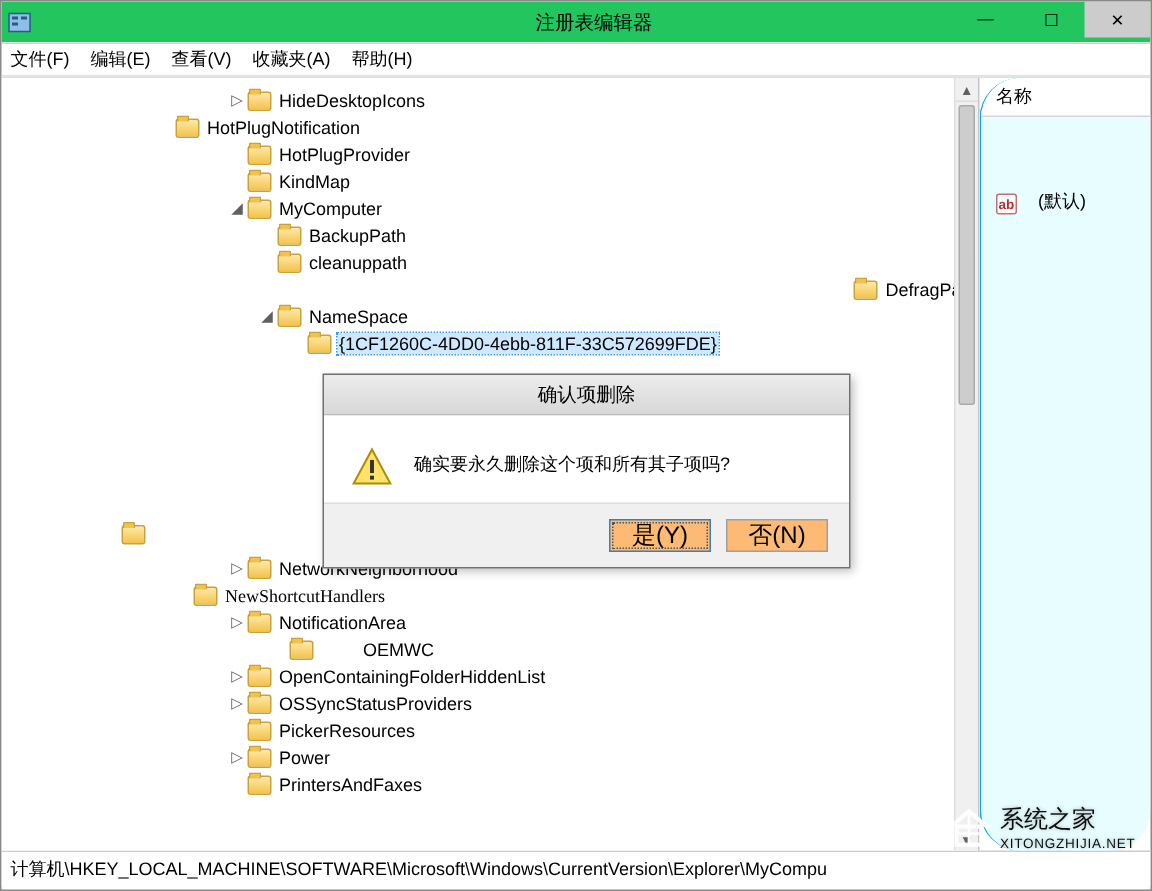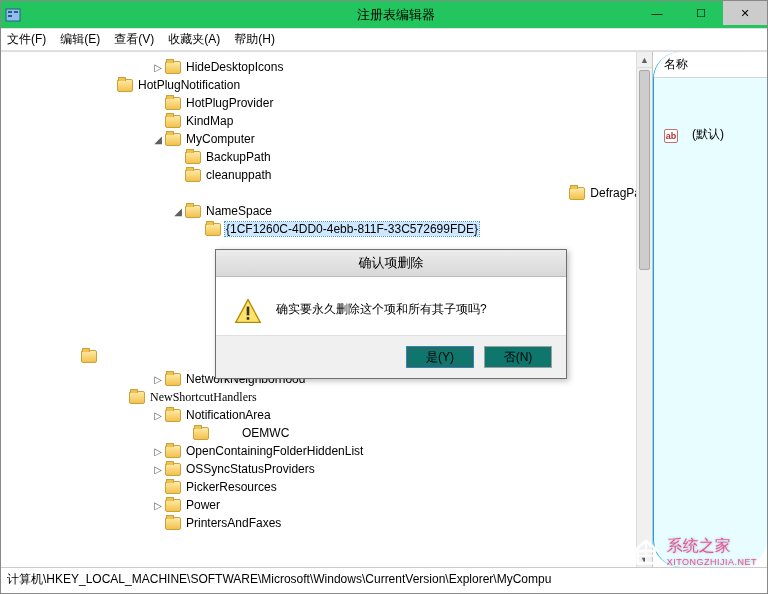--- a/index.html
+++ b/index.html
@@ -25,23 +25,23 @@
 .folder::before { content: ""; position: absolute; top: -3px; left: 0; width: 6px; height: 3px; background: #f3c24d; border: 1px solid #c9a23c; border-bottom: none; border-radius: 1px 1px 0 0; }
 .sel { background: #cde8ff; outline: 1px dotted #3399ff; padding: 0 2px; }
 .node-label { padding: 0 1px; }
 .statusbar { height: 24px; border-top: 1px solid #ccc; padding: 3px 6px; font-size: 12px; white-space: nowrap; overflow: hidden; background: #fff; }
 .dialog { position: absolute; top: 248px; left: 214px; width: 352px; background: #f0f0f0; border: 1px solid #707070; box-shadow: 2px 2px 6px rgba(0,0,0,.25); }
 .dlg-title { background: linear-gradient(#ececec,#d8d8d8); text-align: center; padding: 4px 0; font-size: 13px; border-bottom: 1px solid #bbb; }
 .dlg-body { display: flex; padding: 20px 18px 10px 18px; gap: 14px; align-items: flex-start; background: #fff; }
 .warn-icon { width: 28px; height: 28px; }
 .dlg-msg { font-size: 12px; padding-top: 4px; }
 .dlg-btns { display: flex; justify-content: flex-end; gap: 10px; padding: 10px 14px; background: #f0f0f0; border-top: 1px solid #dfdfdf; }
-.dlg-btn { min-width: 68px; height: 22px; background: #0f766e; border: 1px solid #9f9f9f; font-size: 12px; cursor: pointer; }
+.dlg-btn { min-width: 68px; height: 22px; background: #fdba74; border: 1px solid #9f9f9f; font-size: 16px; cursor: pointer; }
 .dlg-btn:focus, .dlg-btn.default { outline: 1px dotted #555; outline-offset: -3px; border-color: #3c7fb1; }
-.watermark { position: absolute; right: 10px; bottom: 26px; color: #ec4899; font-size: 16px; display: flex; align-items: center; gap: 6px; opacity: .95; text-shadow: 0 0 3px rgba(0,0,0,.3); pointer-events:none; }
+.watermark { position: absolute; right: 10px; bottom: 26px; color: #000000; font-size: 16px; display: flex; align-items: center; gap: 6px; opacity: .95; text-shadow: 0 0 3px rgba(0,0,0,.3); pointer-events:none; }
 .watermark .house { width: 30px; height: 26px; }
 .scrollbar-v { position:absolute; right:0; top:0; bottom:0; width:16px; background:#f0f0f0; border-left:1px solid #ddd; }
 .scrollbar-v .thumb { position:absolute; left:2px; right:2px; top:18px; height:200px; background:#cdcdcd; border:1px solid #aaa; border-radius:2px; }
 .scrollbar-v .arrow { position:absolute; left:0; right:0; height:16px; display:flex; align-items:center; justify-content:center; font-size:9px; color:#606060; background:#f0f0f0; }
 .scrollbar-v .arrow.up { top:0; border-bottom:1px solid #ddd; }
 .scrollbar-v .arrow.dn { bottom:0; border-top:1px solid #ddd; }
 .wm-center { position:absolute; left:270px; top:290px; color:#9bd1ec; font-size:30px; font-weight:200; letter-spacing:1px; pointer-events:none; opacity:.35; }
 .wm-center small { display:block; font-size:12px; letter-spacing:6px; margin-top:-4px; }
 </style>
 </head>

